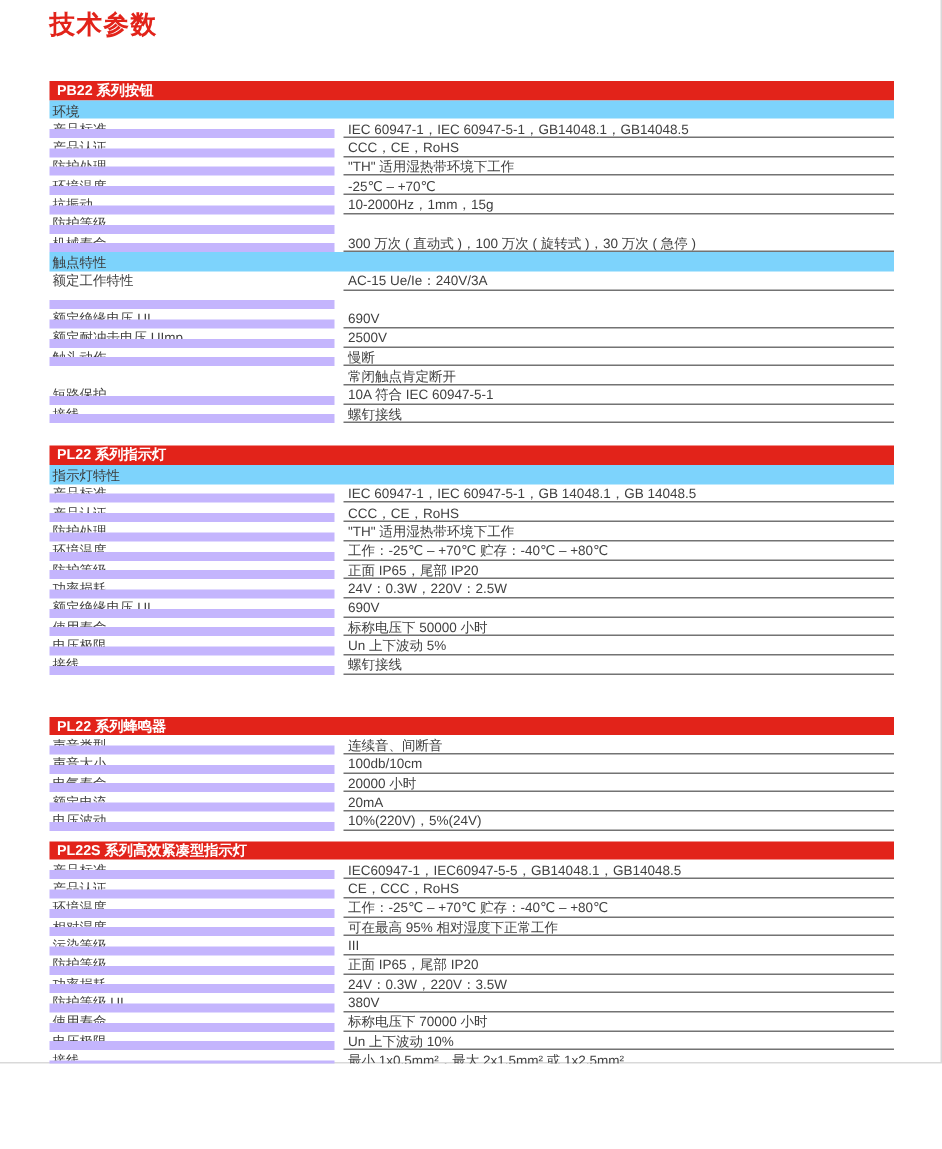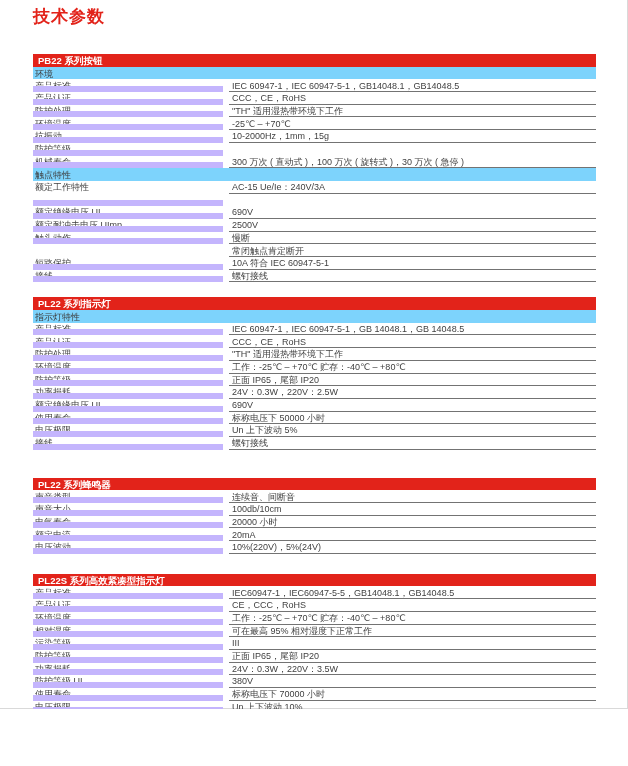--- a/index.html
+++ b/index.html
@@ -24,21 +24,21 @@
   .spec-table{
     display:grid;
     grid-template-columns:190px 6px 367px;
     grid-auto-rows:12.7px;
     grid-auto-flow:row;
     width:563px;
     font-size:9px;
   }
   .spec-table + .spec-table{margin-top:15px;}
   .spec-table:nth-child(3){margin-top:28px;}
-  .spec-table:nth-child(4){margin-top:20px;}
+  .spec-table:nth-child(4){margin-top:7px;}
   .thead{
     grid-column:1 / -1;
     background:#e2231a;color:#ffffff;
     font-weight:bold;font-size:9.5px;line-height:10px;
     padding:2px 0 0 5px;
     box-sizing:border-box;
     white-space:nowrap;overflow:hidden;
   }
   .subhead{
     grid-column:1 / -1;

